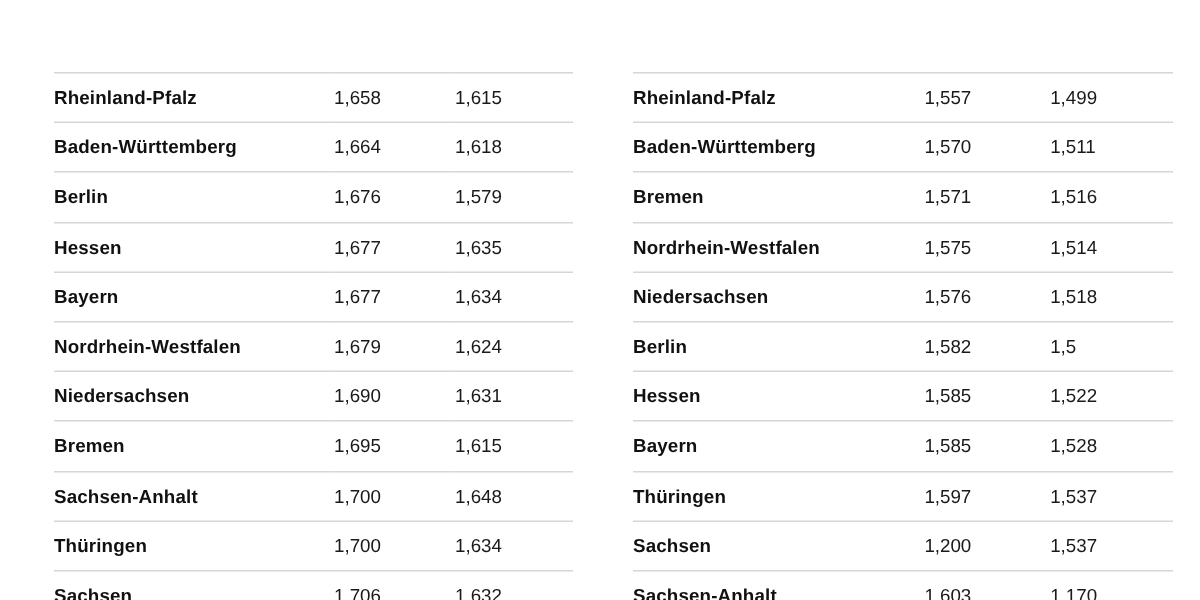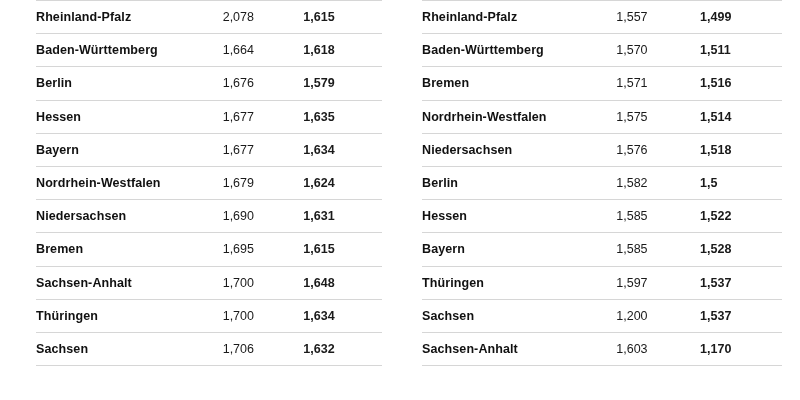--- a/index.html
+++ b/index.html
@@ -18,20 +18,21 @@
     width: 800px;
     height: 400px;
     display: flex;
     box-sizing: border-box;
     position: relative;
   }
   .table-col {
     width: 50%;
     box-sizing: border-box;
     position: relative;
+    margin-top: 48px;
   }
   .table-col.left {
     padding-left: 36px;
     padding-right: 18px;
   }
   .table-col.right {
     padding-left: 22px;
     padding-right: 18px;
   }
   table {
@@ -56,41 +57,41 @@
     letter-spacing: 0.1px;
     width: 54%;
   }
   td.v1 {
     font-weight: normal;
     color: #1a1a1a;
     width: 23%;
     padding-left: 2px;
   }
   td.v2 {
-    font-weight: bold;
+    font-weight: normal;
     color: #1a1a1a;
     width: 23%;
     padding-left: 2px;
   }
   
   tr:first-child td {
     border-top: 1px solid #d6d6d6;
   }
 </style>
 </head>
 <body>
 
 <div class="page">
 
   <div class="table-col left">
     <table>
       <tbody>
         <tr>
           <td class="name">Rheinland-Pfalz</td>
-          <td class="v1">2,078</td>
+          <td class="v1">1,658</td>
           <td class="v2">1,615</td>
         </tr>
         <tr>
           <td class="name">Baden-Württemberg</td>
           <td class="v1">1,664</td>
           <td class="v2">1,618</td>
         </tr>
         <tr>
           <td class="name">Berlin</td>
           <td class="v1">1,676</td>

